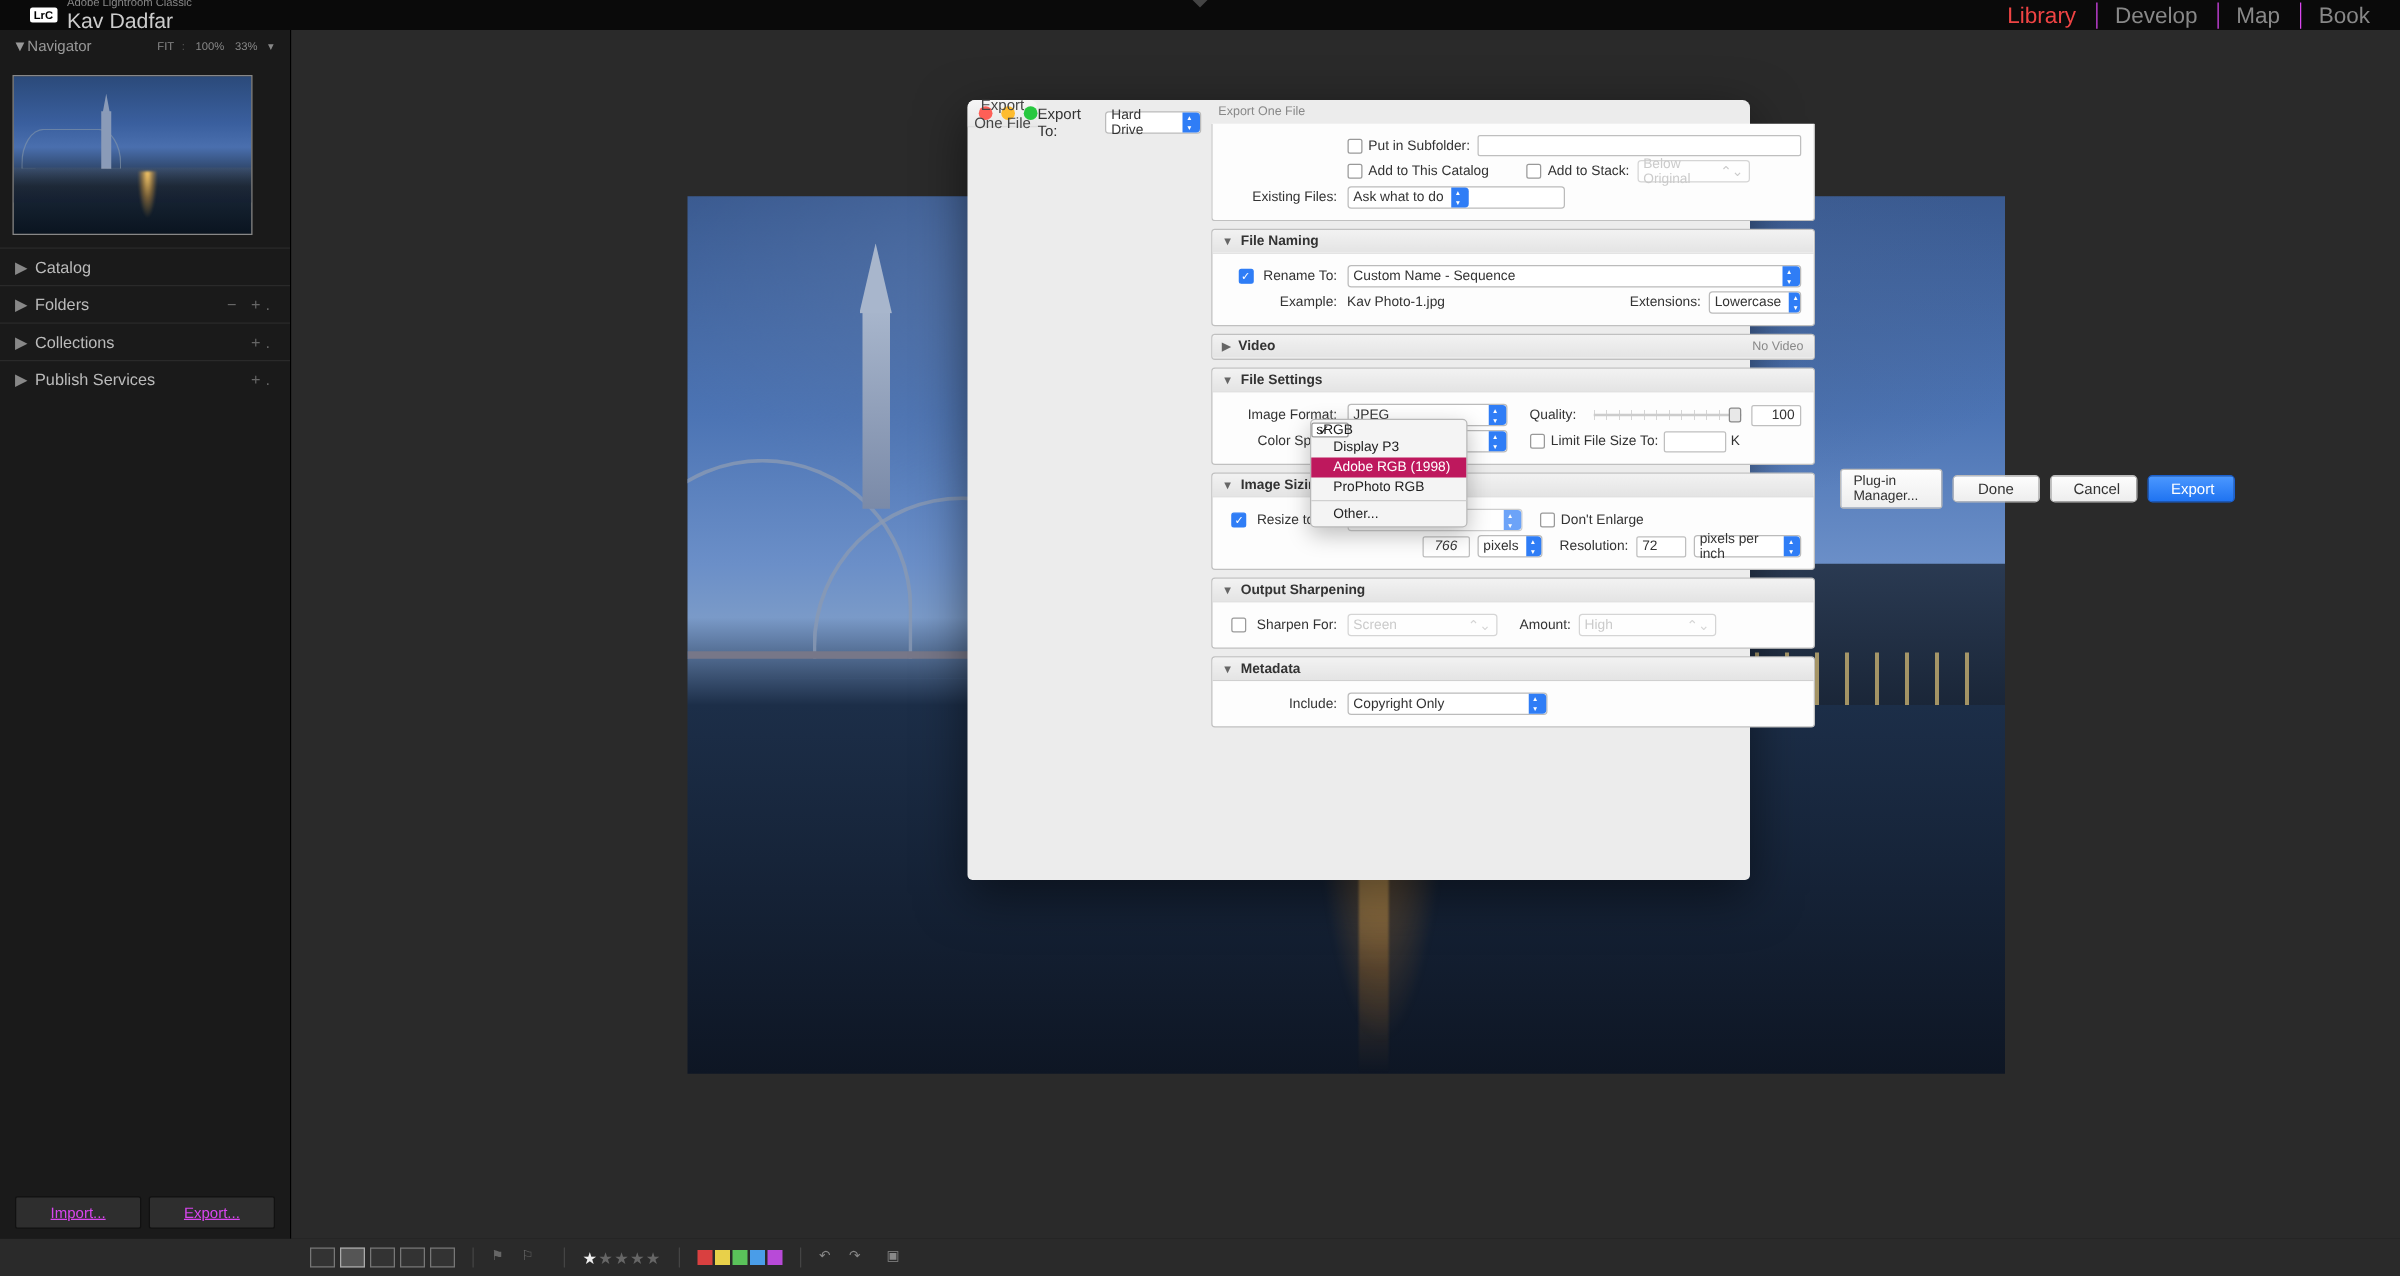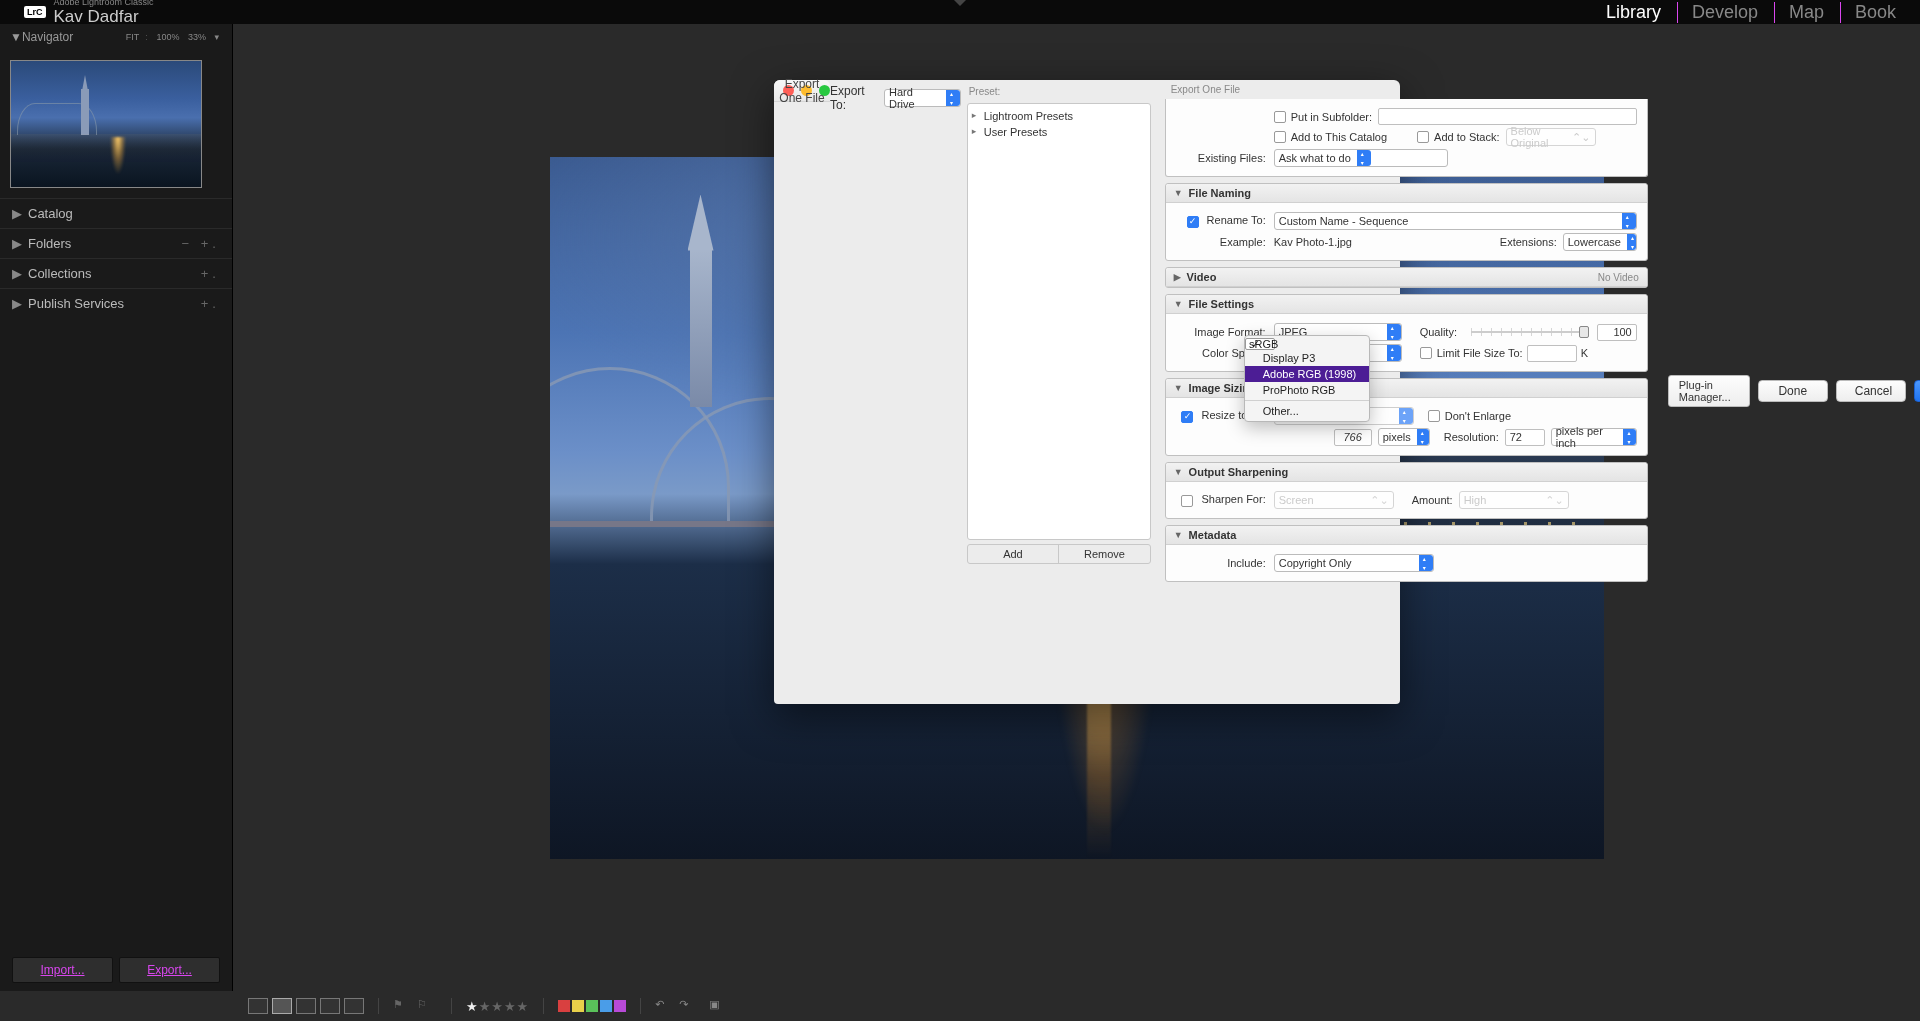--- a/index.html
+++ b/index.html
@@ -8,21 +8,21 @@
 
 .topbar { height: 24px; background: #0a0a0a; display: flex; align-items: center; padding: 0 24px; }
 .lrc-badge { background: #fff; color: #000; font-weight: 700; font-size: 9px; padding: 1px 3px; border-radius: 2px; margin-right: 8px; }
 .app-name { font-size: 9px; color: #888; line-height: 1.1; }
 .app-user { font-size: 17px; color: #ccc; line-height: 1.1; }
 .top-notch { position: absolute; left: 50%; transform: translateX(-50%); top: 0; }
 .notch-tri { width: 0; height: 0; border-left: 6px solid transparent; border-right: 6px solid transparent; border-top: 6px solid #444; }
 .modules { margin-left: auto; display: flex; gap: 16px; font-size: 18px; color: #888; }
 .modules span { cursor: pointer; border-left: 1px solid #d946ef; padding-left: 14px; }
 .modules span:first-child { border-left: none; }
-.modules .active { color: #ffffff; }
+.modules .active { color: #ef4444; }
 
 
 .main { display: flex; height: calc(100% - 24px - 30px); }
 .left-panel { width: 233px; background: #1a1a1a; border-right: 1px solid #000; display: flex; flex-direction: column; }
 .nav-head { display: flex; align-items: center; padding: 6px 10px; font-size: 12px; color: #999; }
 .nav-head .fit { margin-left: auto; font-size: 9px; color: #888; }
 .nav-head .fit span { padding: 0 3px; }
 .thumb-wrap { padding: 10px; }
 .thumb { width: 192px; height: 128px; border: 1px solid #888; background: linear-gradient(180deg, #2b4a7a 0%, #3a5f9e 30%, #4a6fae 45%, #1a2838 70%, #0a1420 100%); position: relative; }
 .thumb .horizon { position:absolute; left:0; right:0; top:58%; height:22%; background: linear-gradient(180deg, rgba(255,200,100,.05), rgba(20,30,50,.6)); }
@@ -106,21 +106,21 @@
 .dim { color:#aaa; }
 .slider { flex:1; height:14px; position:relative; margin: 0 8px; }
 .slider .track { position:absolute; left:0; right:0; top:6px; height:2px; background:#ccc; }
 .slider .ticks { position:absolute; left:0; right:0; top:3px; height:8px; background: repeating-linear-gradient(90deg,#bbb 0 1px, transparent 1px 10px); opacity:.6; }
 .slider .knob { position:absolute; right:0; top:1px; width:10px; height:12px; background:#e8e8e8; border:1px solid #888; border-radius:2px; }
 
 
 .dropdown-pop { position:absolute; background:#f4f4f4; border:1px solid #b8b8b8; border-radius:4px; box-shadow: 0 6px 18px rgba(0,0,0,.25); padding: 2px 0; font-size:11px; color:#222; z-index: 50; width: 126px; }
 .dropdown-pop .opt { padding: 2px 10px 2px 18px; position:relative; cursor:pointer; }
 .dropdown-pop .opt.chk::before { content:'✓'; position:absolute; left:5px; }
-.dropdown-pop .opt.hl { background:#4c1d95; color:#fff; }
+.dropdown-pop .opt.hl { background:#be185d; color:#fff; }
 .dropdown-pop .sep { height:1px; background:#d0d0d0; margin: 2px 0; }
 
 .dlg-footer { padding: 10px 12px 12px; display:flex; align-items:center; }
 .plugin-btn { background: linear-gradient(#fdfdfd,#eee); border:1px solid #bbb; border-radius:3px; padding: 3px 10px; font-size:11px; cursor:pointer; }
 .footbtn { background: linear-gradient(#fdfdfd,#eee); border:1px solid #bbb; border-radius:4px; padding: 3px 18px; font-size:12px; margin-left: 8px; cursor:pointer; min-width:70px; text-align:center; }
 .footbtn.primary { background: linear-gradient(#4b98ff,#1f73f1); color:#fff; border-color:#1a60d0; }
 </style>
 </head>
 <body>
 
@@ -215,33 +215,20 @@
       </div>
       <div class="exportto">
         <label>Export To:</label>
         <div class="mac-select" style="width:88px">
           <span>Hard Drive</span>
             <span class="cap"></span>
         </div>
       </div>
 
       <div class="dlg-body">
-        <div class="preset-col">
-          <div class="preset-outer">
-            <div class="preset-head">Preset:</div>
-            <div style="border:1px solid #c8c8c8; border-radius:3px; flex:1; background:#fff; padding:4px 0;">
-              <div class="preset-item">Lightroom Presets</div>
-              <div class="preset-item">User Presets</div>
-            </div>
-            <div class="preset-btns" style="margin-top:4px">
-              <div>Add</div>
-              <div>Remove</div>
-            </div>
-          </div>
-        </div>
 
         <div class="settings-col">
           <div class="settings-head">Export One File</div>
 
           <div class="panel" style="border-top:none; border-radius:0 0 3px 3px;">
             <div class="panel-b">
               <div class="row">
                   <span class="lbl-r"></span>
                   <span class="chk"></span>
                   <label>Put in Subfolder:</label> 

